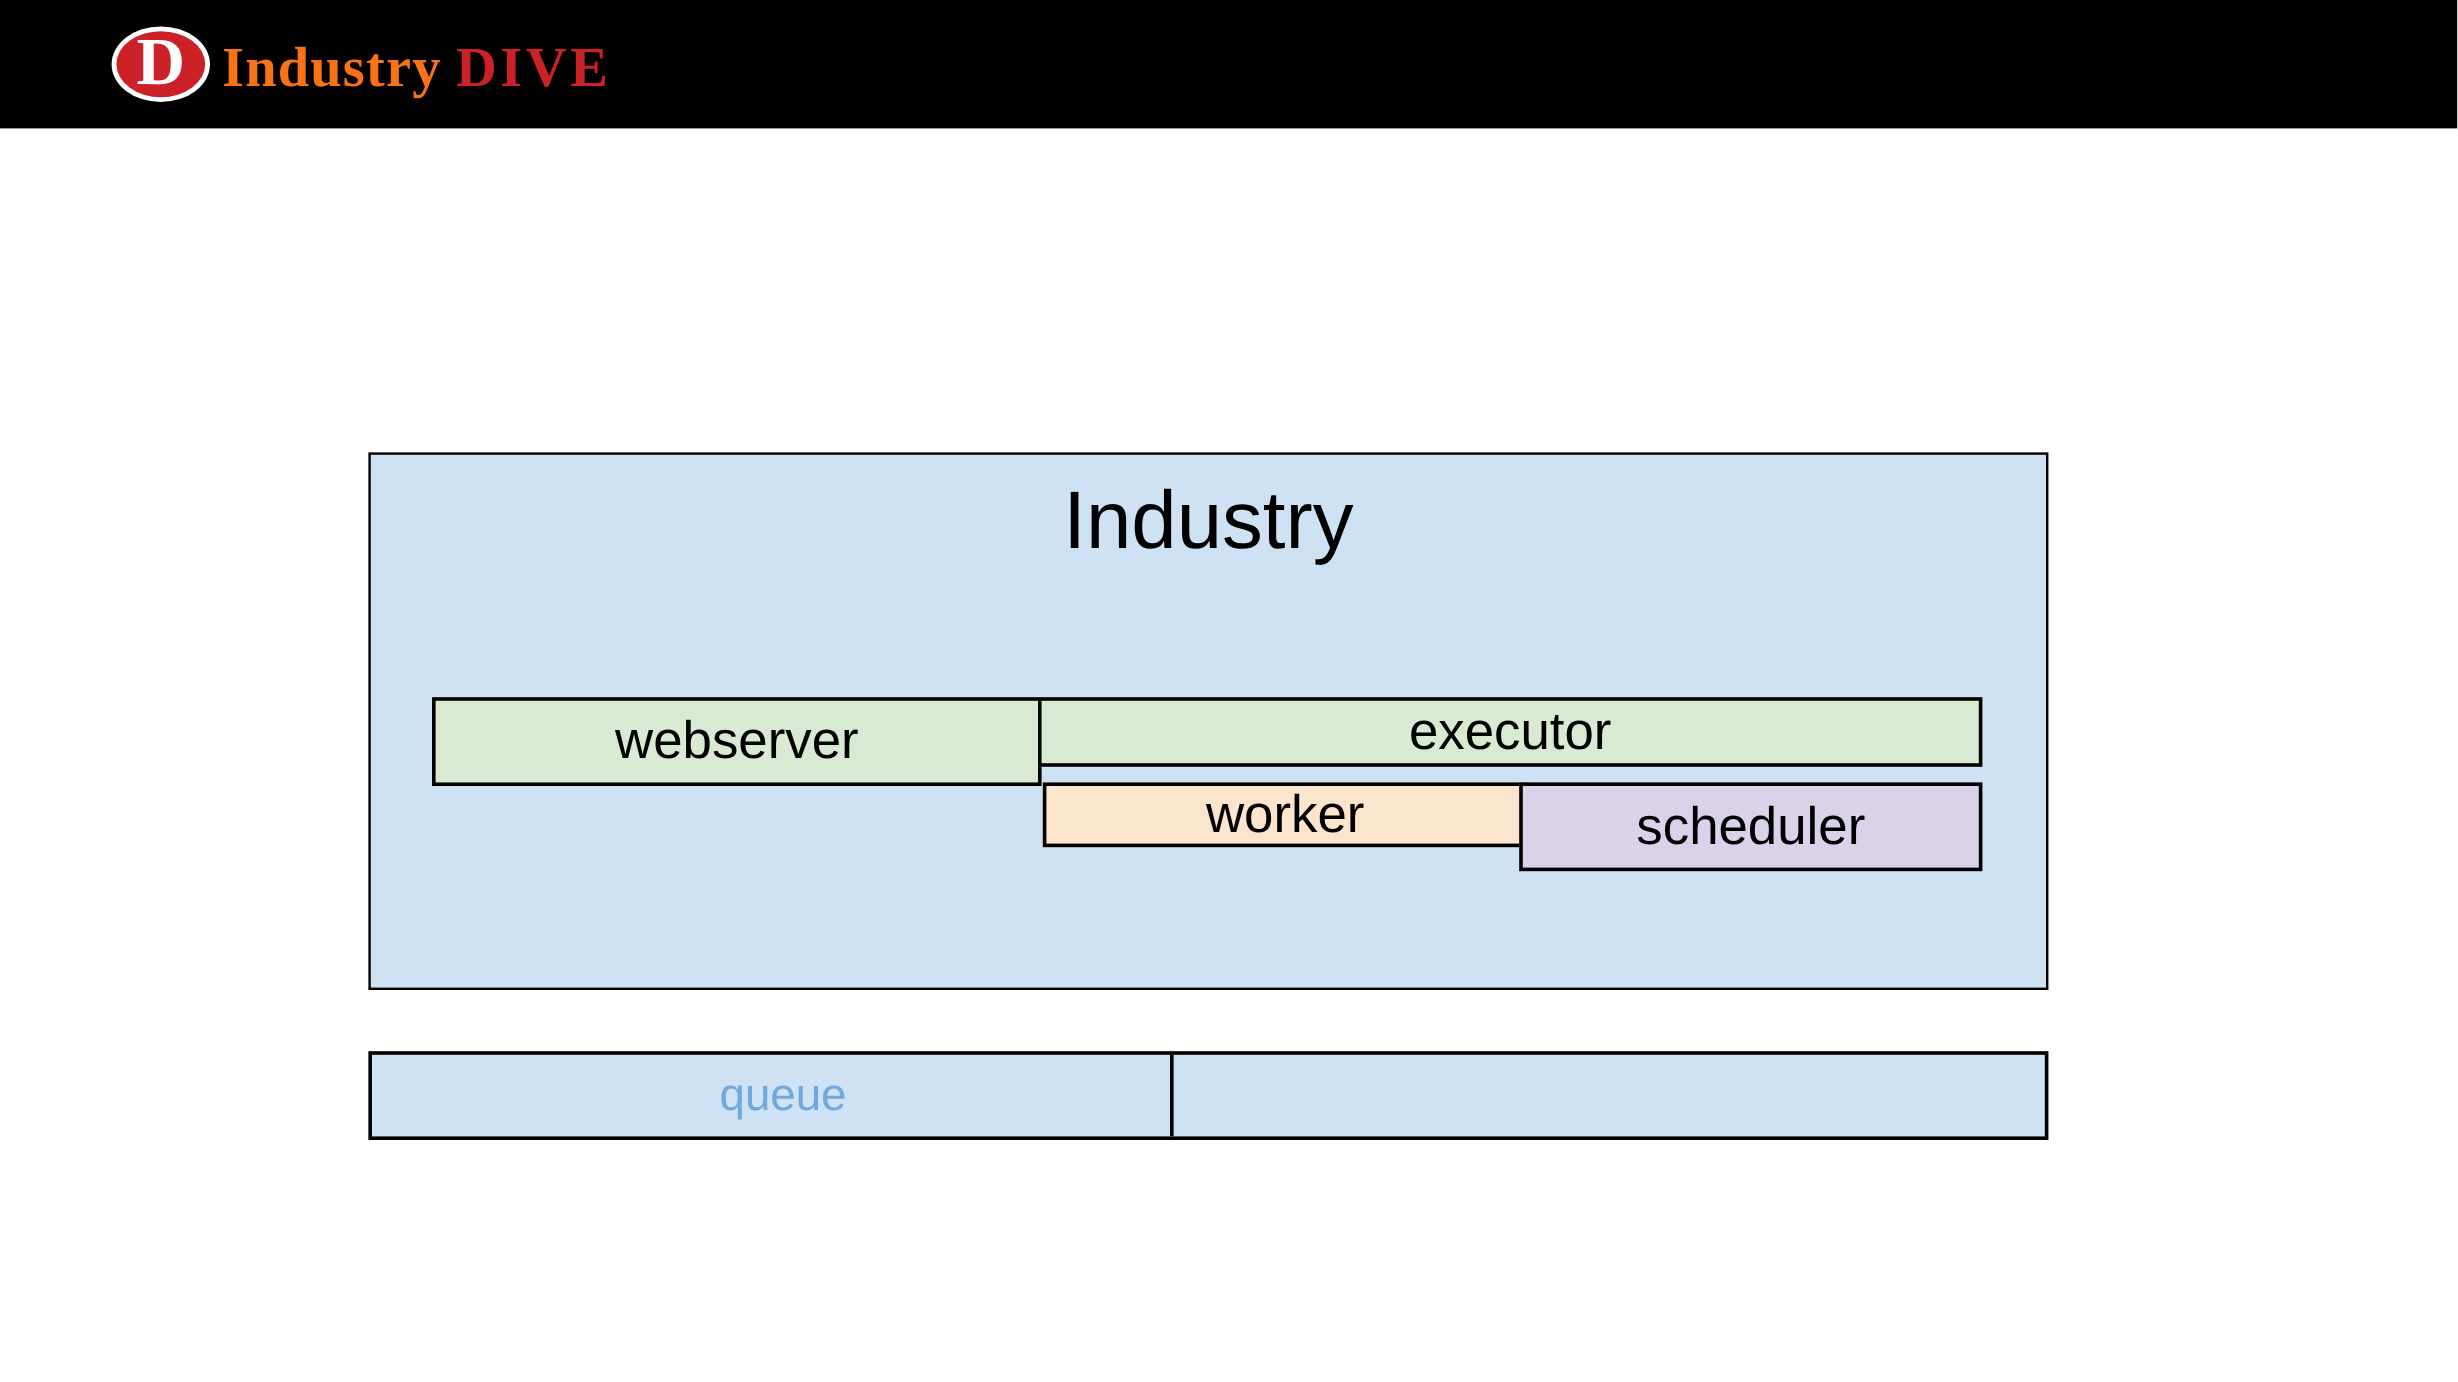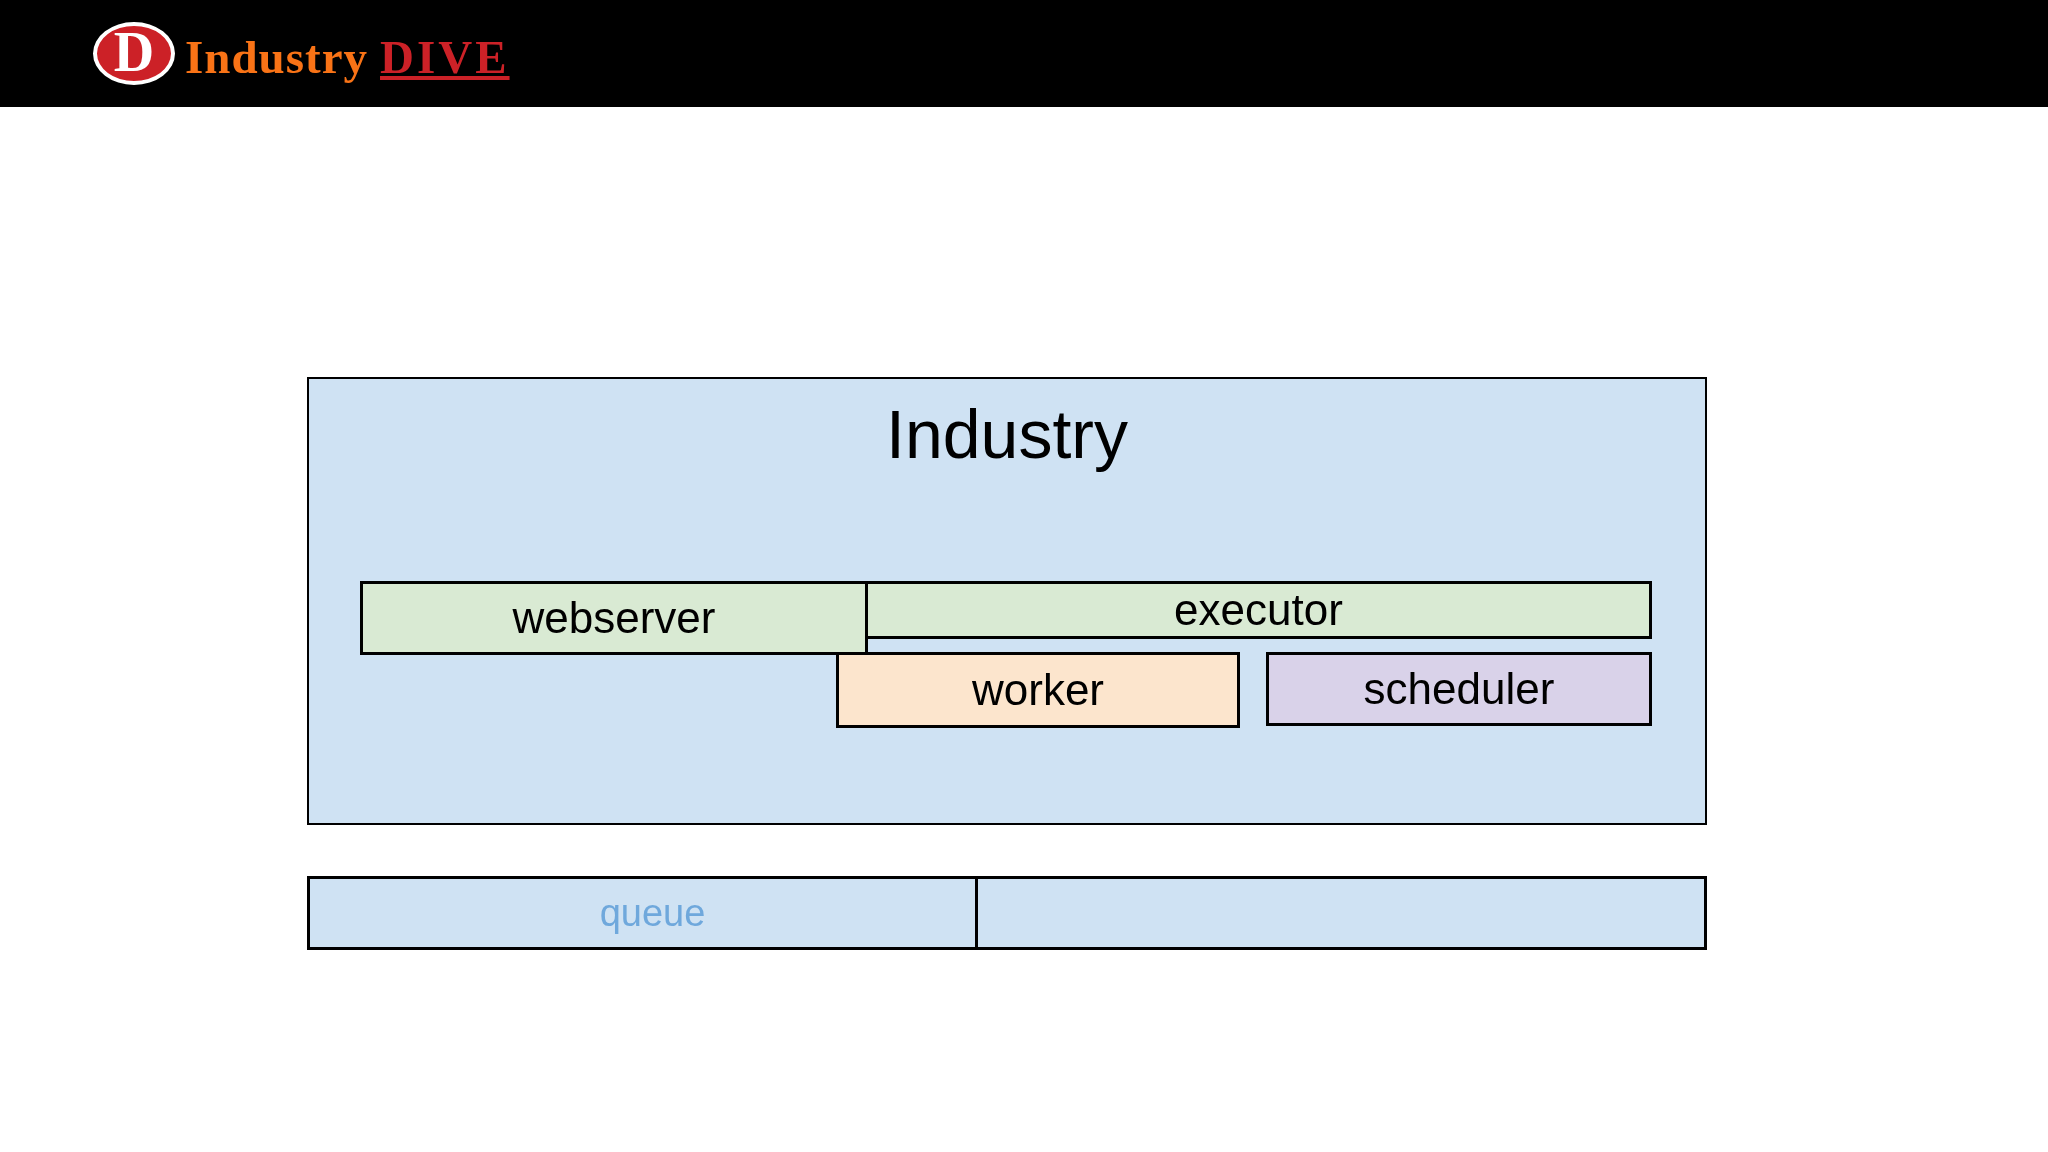--- a/index.html
+++ b/index.html
@@ -34,21 +34,21 @@
   .brand-word {
     margin-left: 10px;
     font-family: "Liberation Serif", serif;
     font-weight: 700;
     font-size: 47px;
     letter-spacing: 1px;
     white-space: nowrap;
     transform: translateY(3px);
   }
   .brand-word .primary { color: #f97316; }
-  .brand-word .secondary { color: #cc2127; margin-left: 12px; letter-spacing: 3px; text-decoration: underline; }
+  .brand-word .secondary { color: #cc2127; margin-left: 12px; letter-spacing: 3px; }
 
   
   .airflow-box {
     position: absolute; left: 307px; top: 377px;
     width: 1400px; height: 448px;
     background: #cfe2f3;
     border: 2px solid #000000;
   }
   .airflow-title {
     position: absolute; left: 0; top: 16px; width: 100%;
@@ -58,21 +58,21 @@
   }
   .node {
     position: absolute;
     border: 3px solid #000000;
     display: flex; align-items: center; justify-content: center;
     font-size: 44px;
     color: #000000;
   }
   .node-webserver { left: 51px;  top: 202px; width: 508px; height: 74px; background: #d9ead3; }
   .node-executor  { left: 556px; top: 202px; width: 787px; height: 58px; background: #d9ead3; }
-  .node-worker    { left: 527px; top: 273px; width: 404px; height: 76px; background: #fce5cd; }
+  .node-worker    { left: 560px; top: 273px; width: 404px; height: 54px; background: #fce5cd; }
   .node-scheduler { left: 957px; top: 273px; width: 386px; height: 74px; background: #d9d2e9; text-align: center; }
 
   
   .storage-bar {
     position: absolute; left: 307px; top: 876px;
     width: 1400px; height: 74px;
     background: #cfe2f3;
     border: 3px solid #000000;
     display: flex;
   }

